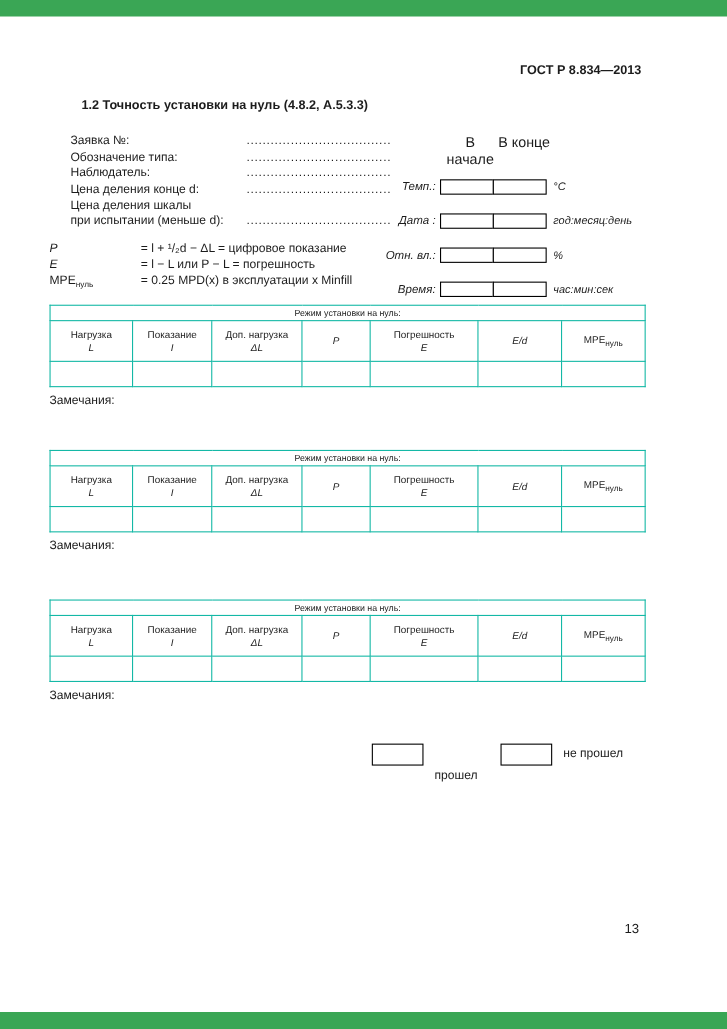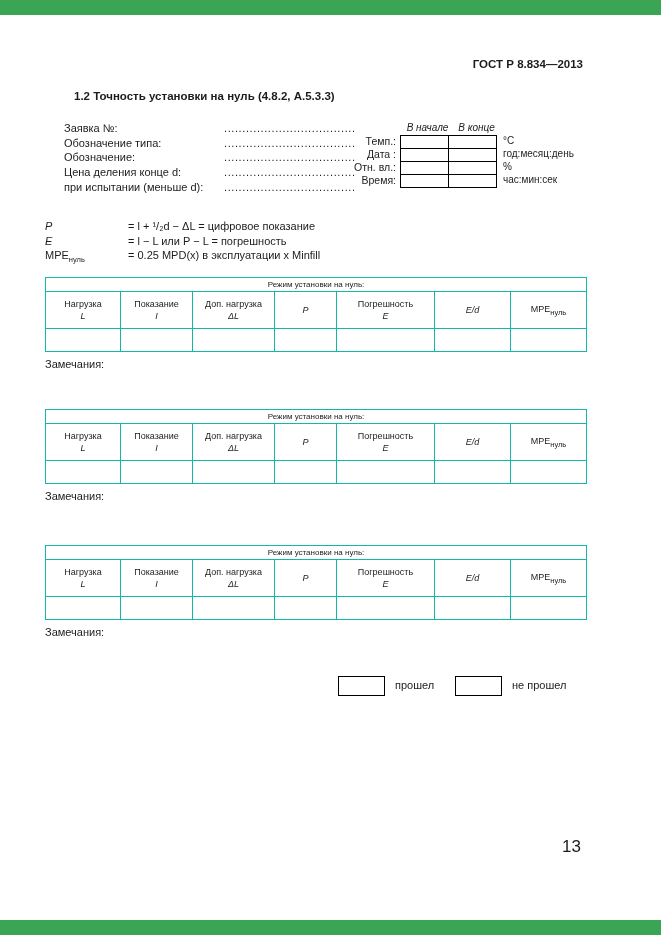--- a/index.html
+++ b/index.html
@@ -55,22 +55,22 @@
   .info-row .dots { letter-spacing: 0.6px; white-space: nowrap; }
 
   
   .cond-block {
     position: absolute;
     top: 122px;
     left: 347px;
     font-size: 10.5px;
   }
   .cond-header { display: flex; margin-left: 56px; margin-bottom: 2px; }
-  .cond-header span { width: 49px; text-align: center; font-size: 10px; font-style: italic; }
-  .cond-row { display: flex; align-items: flex-start; height: 14px; }
+  .cond-header span { width: 49px; text-align: center; font-size: 13px; }
+  .cond-row { display: flex; align-items: center; height: 32px; font-style: italic; }
   .cond-row + .cond-row { margin-top: -1px; }
   .cond-lbl { width: 53px; text-align: right; padding-right: 4px; flex-shrink: 0; }
   .cond-cell { width: 49px; height: 14px; border: 1px solid #000; background: #fff; flex-shrink: 0; }
   .cond-cell + .cond-cell { margin-left: -1px; }
   .cond-unit { margin-left: 6px; font-size: 10px; white-space: nowrap; }
 
   
   .formula-block {
     position: absolute;
     top: 220px;
@@ -112,24 +112,24 @@
   .r1 { top: 358px; }
   .r2 { top: 490px; }
   .r3 { top: 626px; }
 
   
   .result-row { position: absolute; top: 676px; left: 338px; width: 250px; height: 22px; }
   .result-box { position: absolute; top: 0; width: 47px; height: 20px; border: 1px solid #000; background: #fff; }
   .box-pass { left: 0; }
   .box-fail { left: 117px; }
   .result-label { position: absolute; top: 3px; font-size: 11px; }
-  .lbl-pass { left: 57px; }
+  .lbl-pass { left: 57px; margin-top: 20px; }
   .lbl-fail { left: 174px; }
 
-  .page-number { position: absolute; top: 837px; right: 80px; font-size: 17px; }
+  .page-number { position: absolute; top: 837px; right: 80px; font-size: 12px; }
 </style>
 </head>
 <body>
 
 <div class="page">
 
   <div class="green-bar top"></div>
   <div class="green-bar bottom"></div>
 
   <div class="doc-code">ГОСТ Р 8.834—2013</div>
@@ -138,26 +138,30 @@
   <div class="info-block">
     <div class="info-row">
       <span class="lbl">Заявка №:</span>
       <span class="dots">....................................</span>
     </div>
     <div class="info-row">
       <span class="lbl">Обозначение типа:</span>
       <span class="dots">....................................</span>
     </div>
     <div class="info-row">
-      <span class="lbl">Обозначение:</span>
+      <span class="lbl">Наблюдатель:</span>
       <span class="dots">....................................</span>
     </div>
     <div class="info-row">
       <span class="lbl">Цена деления конце d:</span>
       <span class="dots">....................................</span>
+    </div>
+    <div class="info-row">
+      <span class="lbl">Цена деления шкалы</span>
+      <span class="dots"></span>
     </div>
     <div class="info-row">
       <span class="lbl">при испытании (меньше d):</span>
       <span class="dots">....................................</span>
     </div>
   </div>
 
   <div class="cond-block">
     <div class="cond-header">
       <span>В начале</span>

